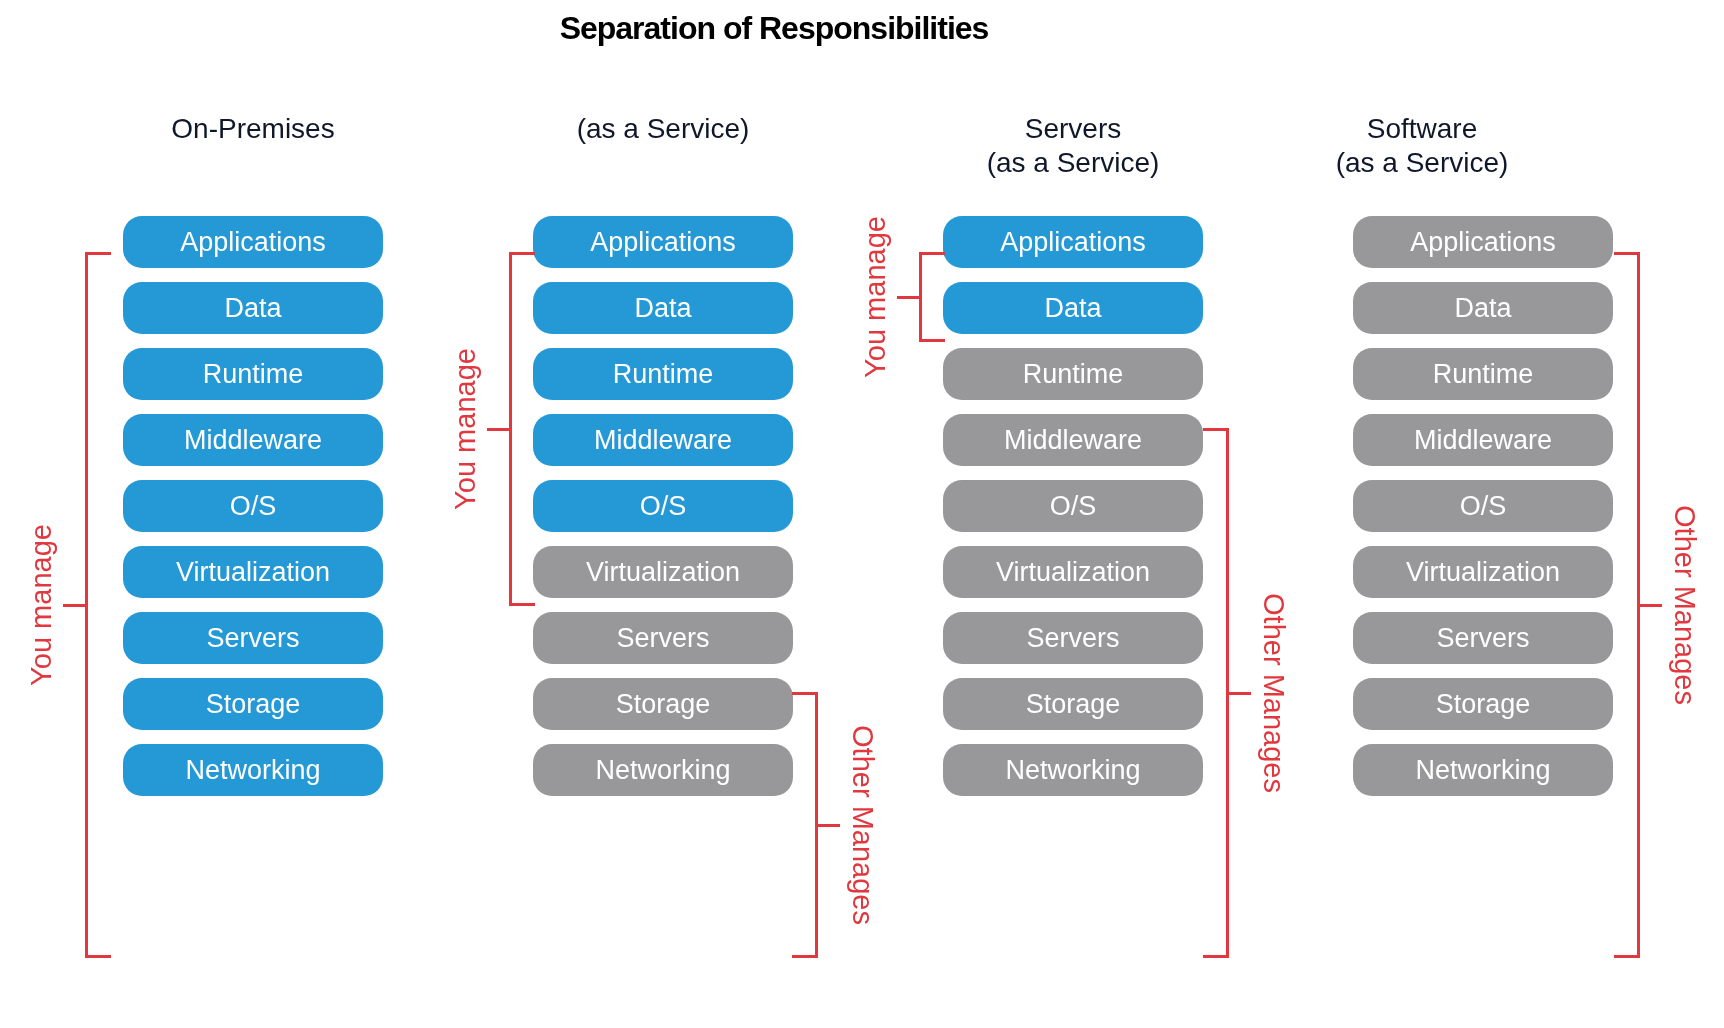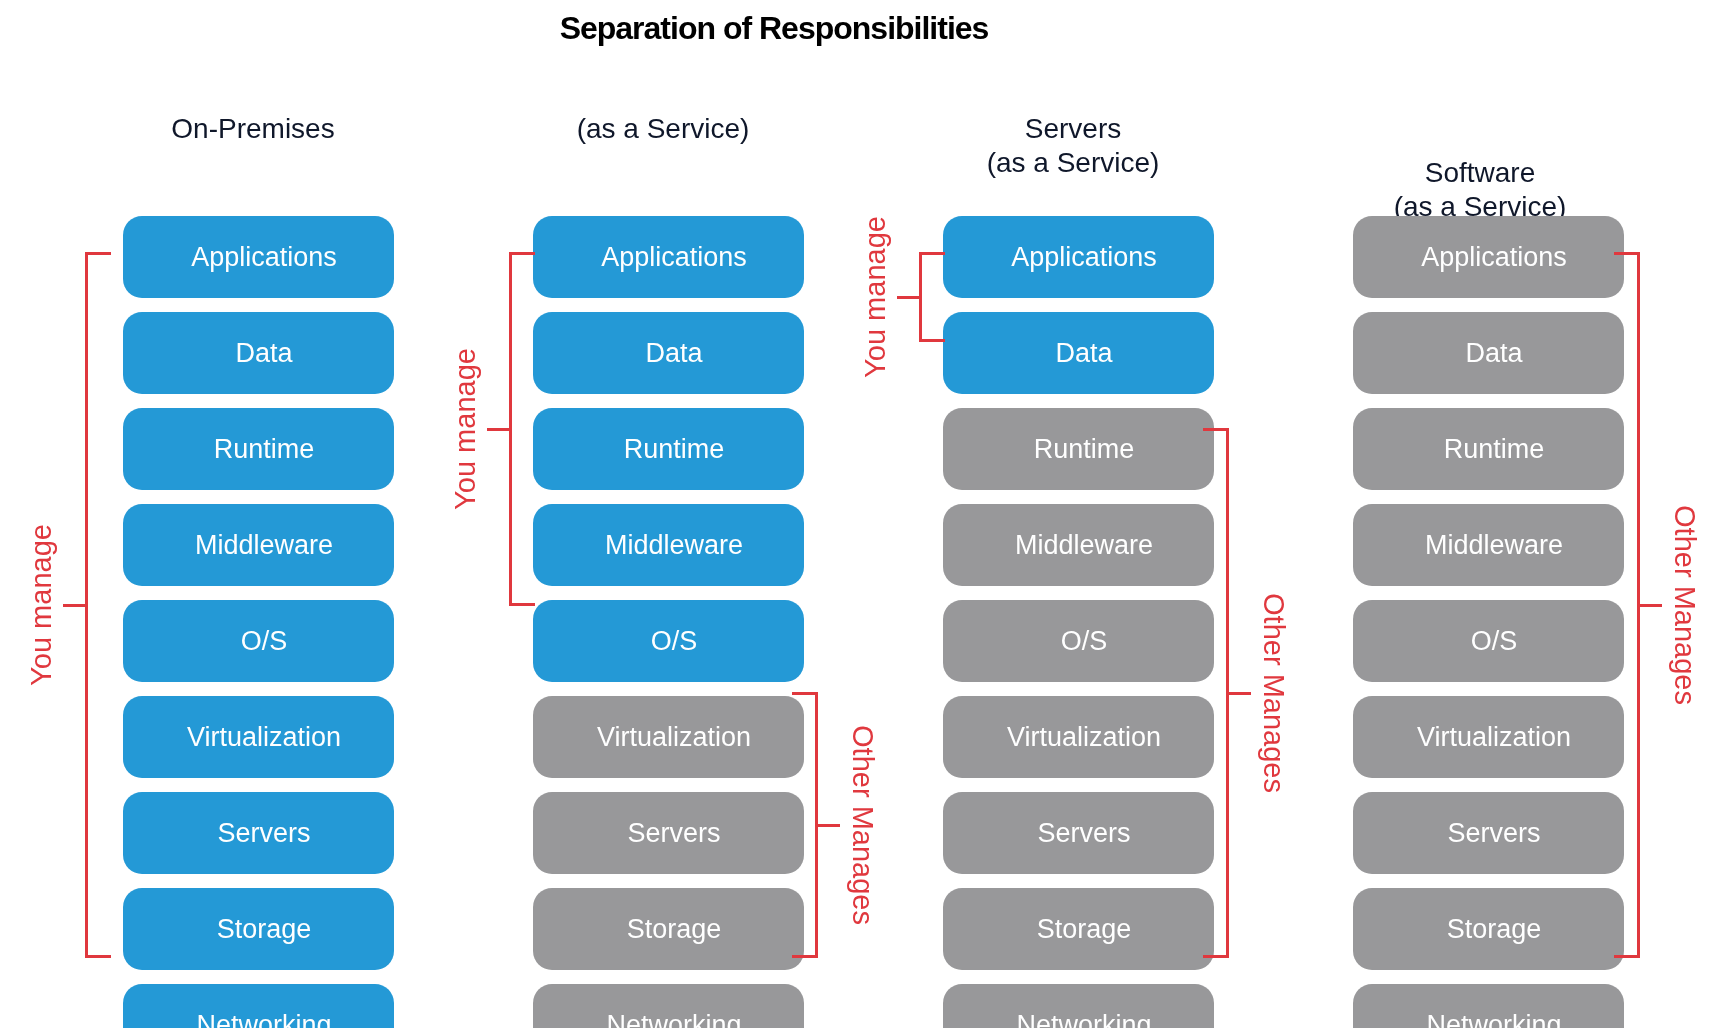--- a/index.html
+++ b/index.html
@@ -14,32 +14,32 @@
     text-align:center;font-size:32px;font-weight:700;color:#000;
     letter-spacing:-1px;
   }
   .col-header{
     position:absolute;top:112px;width:360px;
     text-align:center;font-size:28px;line-height:34px;color:#0f172a;
   }
   #hdr-onprem{left:73px;}
   #hdr-iaas{left:483px;}
   #hdr-paas{left:893px;}
-  #hdr-saas{left:1300px;margin-top:44px;}
+  #hdr-saas{left:1242px;}
   .column{
     position:absolute;top:216px;width:260px;
   }
   #col-onprem{left:123px;}
   #col-iaas{left:533px;}
   #col-paas{left:943px;}
   #col-saas{left:1353px;}
   .box{
-    width:260px;height:82px;margin-bottom:14px;border-radius:19px;
+    width:260px;height:52px;margin-bottom:14px;border-radius:19px;
     display:flex;align-items:center;justify-content:center;
-    color:var(--box-text,#fff);font-size:27px;padding-left:11px;
+    color:var(--box-text,#fff);font-size:27px;
   }
   .box[data-role="you"]{background:var(--you-manage,#2499D6);}
   .box[data-role="other"]{background:var(--other-manages,#98989A);}
   .bracket{position:absolute;}
   .bracket .vline{position:absolute;left:0;top:0;width:3px;height:100%;background:var(--bracket,#E0383E);}
   .bracket .tick{position:absolute;height:3px;background:var(--bracket,#E0383E);}
   .bracket .tick-top{top:0;}
   .bracket .tick-bottom{bottom:0;}
   .bracket .tick-mid{top:50%;margin-top:-1px;}
   .bracket-left .tick-top,.bracket-left .tick-bottom{left:0;width:26px;}

